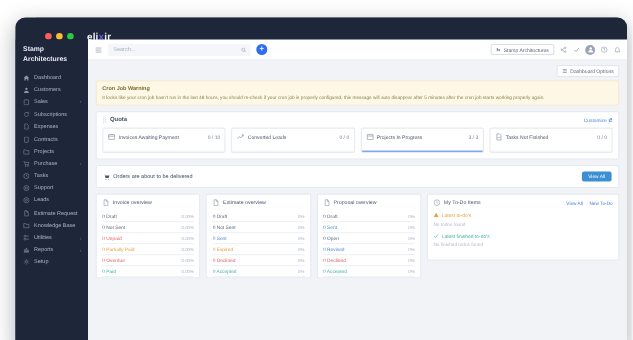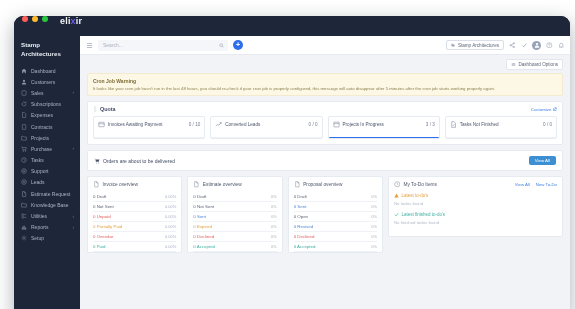--- a/index.html
+++ b/index.html
@@ -15,21 +15,21 @@
   .window {
     position: absolute; left: 14px; top: 16px;
     width: 556px; height: 300px;
     background: #1e2639;
     border-radius: 9px 9px 0 0;
     overflow: hidden;
     box-shadow: 0 6px 20px rgba(20,26,44,.35);
   }
   .titlebar {
     height: 34px; background:#1e2639;
-    display:flex; align-items:flex-start; padding-left:8px; gap:4px;
+    display:flex; align-items:center; padding-left:8px; gap:4px;margin-left:19px;
   }
   .dot { width:6px; height:6px; border-radius:50%; }
   .dot.r{background:#ff5f57;} .dot.y{background:#febc2e;} .dot.g{background:#28c840;}
   .brand {
     margin-left:8px; font-size:9px; font-weight:700; color:#f2f4f8;
     letter-spacing:.2px; display:flex; align-items:center;
   }
   .brand .x { color:#6c5ce7; }
 
   

